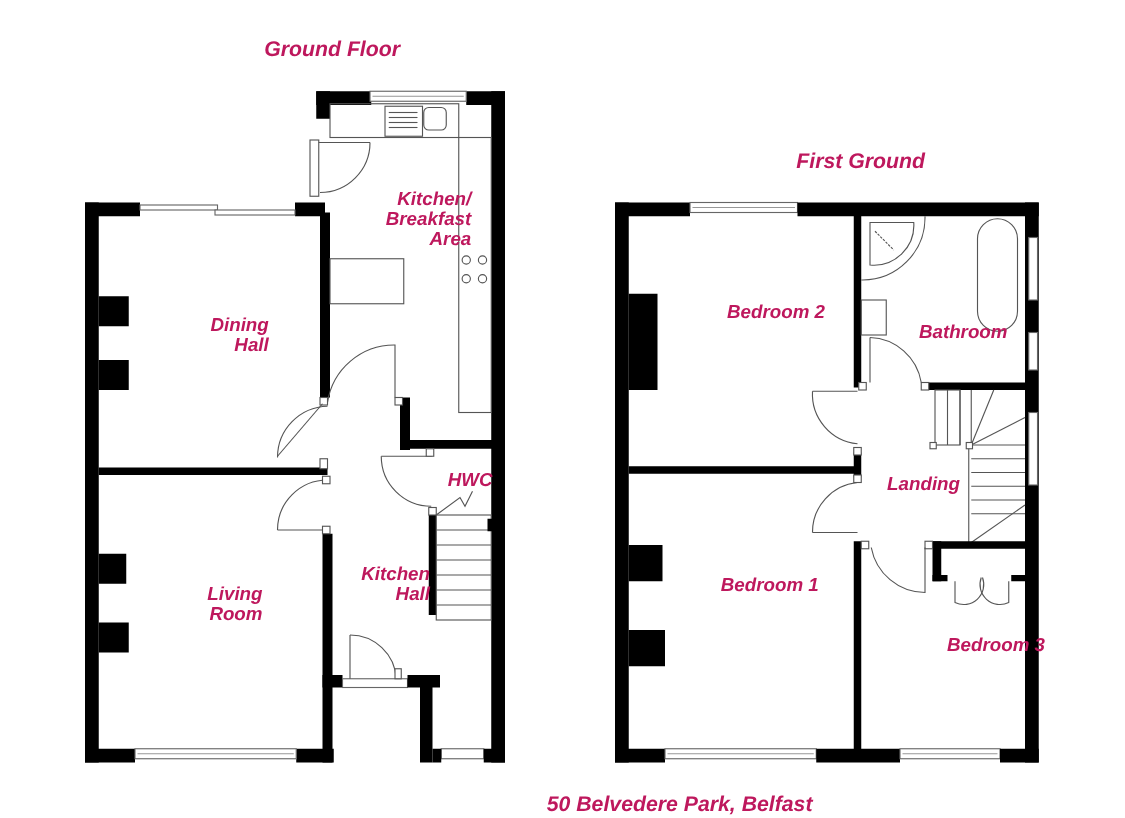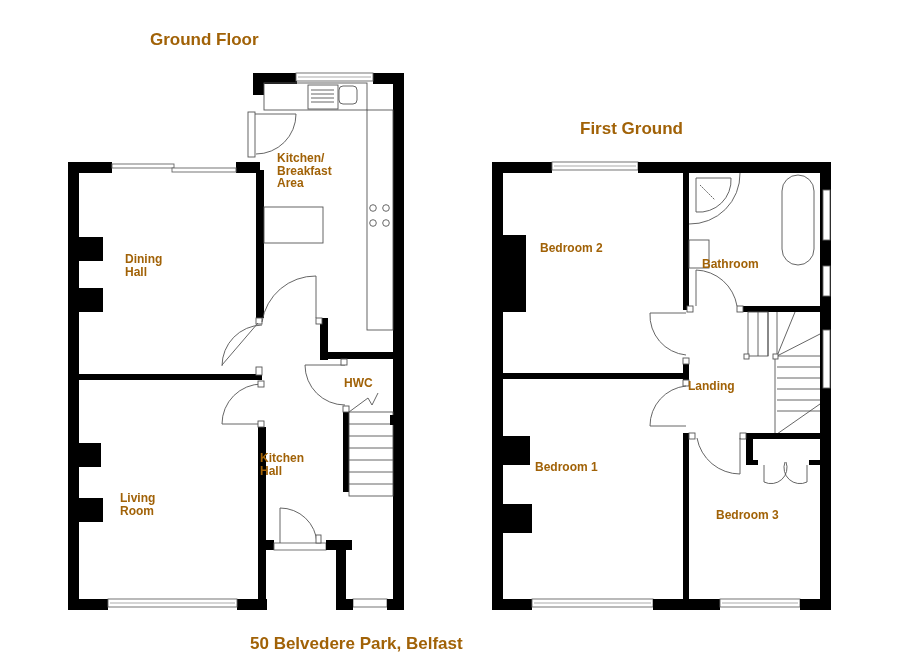--- a/index.html
+++ b/index.html
@@ -1,19 +1,19 @@
 <!DOCTYPE html>
 <html><head>
   <meta charset="utf-8">
   <style>
     html, body { margin: 0; padding: 0; background: #ffffff; }
     body { width: 900px; height: 654px; position: relative; overflow: hidden; font-family: "Liberation Sans", sans-serif; }
-    .label { position: absolute; font-family: "Liberation Sans", sans-serif; font-weight: bold; color: #a16207; text-align: left; line-height: 1.05; white-space: pre-line; }
+    .label { position: absolute; font-family: "Liberation Sans", sans-serif; font-weight: bold; color: #be185d; text-align: right; line-height: 1.05; white-space: pre-line; font-style: italic; }
     .title { font-size: 17px; }
-    .room { font-size: 12px; }
+    .room { font-size: 15px; }
     svg { position: absolute; left: 0; top: 0; }
     .wall { fill: #000000; }
     .thin { fill: none; stroke: #555555; stroke-width: 0.9; }
     .thinf { fill: #ffffff; stroke: #555555; stroke-width: 0.9; }
     .win { fill: #ffffff; stroke: #666666; stroke-width: 0.9; }
   </style>
 </head>
 <body>
 
 <svg width="900" height="654" viewBox="0 0 900 654">
@@ -198,21 +198,21 @@
 </svg>
 
 <div class="label title" style="left:150px; top:31px; width:170px;">Ground Floor</div>
 <div class="label title" style="left:580px; top:120px; width:160px;">First Ground</div>
 
 <div class="label room" style="left:277px; top:152px; width:100px;">Kitchen/
 Breakfast
 Area</div>
 <div class="label room" style="left:125px; top:253px; width:90px;">Dining
 Hall</div>
-<div class="label room" style="left:120px; top:468px; width:90px;margin-top:24px;">Living
+<div class="label room" style="left:120px; top:468px; width:90px;">Living
 Room</div>
 <div class="label room" style="left:260px; top:452px; width:84px;">Kitchen
 Hall</div>
 <div class="label room" style="left:344px; top:377px; width:50px;">HWC</div>
 
 <div class="label room" style="left:540px; top:242px; width:120px;">Bedroom 2</div>
 <div class="label room" style="left:702px; top:222px; width:104px;margin-top:36px;">Bathroom</div>
 <div class="label room" style="left:688px; top:380px; width:80px;">Landing</div>
 <div class="label room" style="left:535px; top:461px; width:120px;">Bedroom 1</div>
 <div class="label room" style="left:716px; top:509px; width:120px;">Bedroom 3</div>

